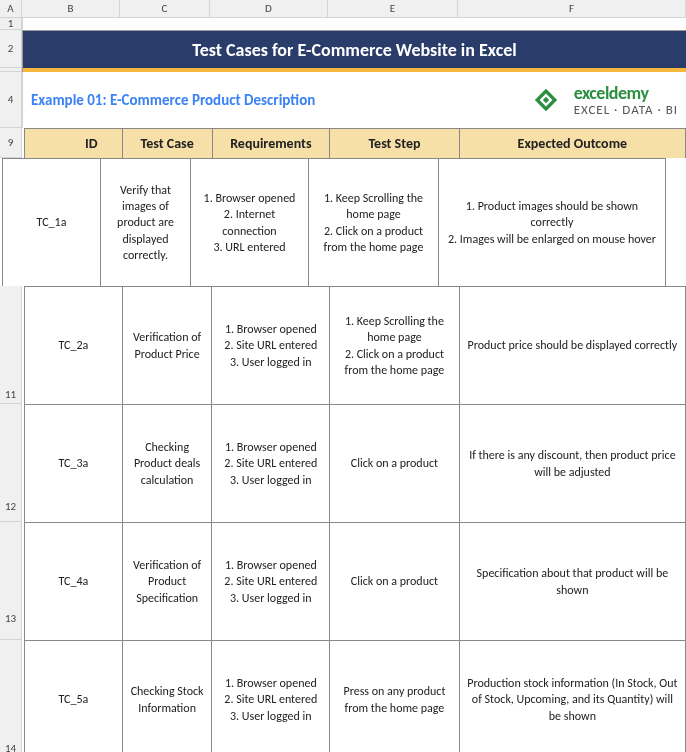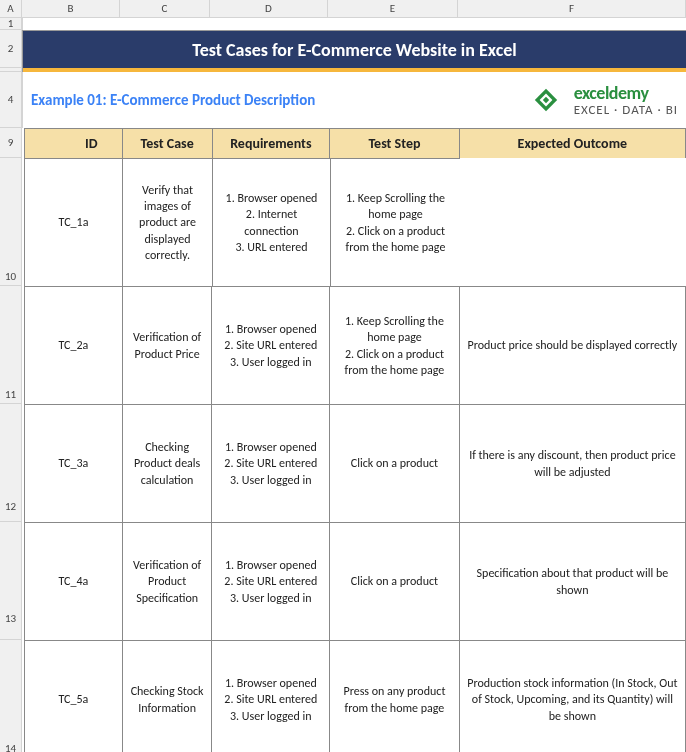--- a/index.html
+++ b/index.html
@@ -95,25 +95,25 @@
 <div class="row table-header-row">
   <div class="rownum">9</div>
   <div class="th col-B first">ID</div>
   <div class="th col-C">Test Case</div>
   <div class="th col-D">Requirements</div>
   <div class="th col-E">Test Step</div>
   <div class="th col-F last">Expected Outcome</div>
 </div>
 
 <div class="row data-row tall">
-  <div class="rownum" style="align-items:flex-end;padding-bottom:2px">10</div>
   <div class="td col-B first">TC_1a</div>
   <div class="td col-C">Verify that images of product are displayed correctly.</div>
   <div class="td col-D">1. Browser opened<br>2. Internet connection<br>3. URL entered</div>
   <div class="td col-E">1. Keep Scrolling the home page<br>2. Click on a product from the home page</div>
+  <div class="td col-F last">1. Product images should be shown correctly<br>2. Images will be enlarged on mouse hover</div>
 </div>
 <div class="row data-row">
   <div class="rownum" style="align-items:flex-end;padding-bottom:2px">11</div>
   <div class="td col-B first">TC_2a</div>
   <div class="td col-C">Verification of Product Price</div>
   <div class="td col-D">1. Browser opened<br>2. Site URL entered<br>3. User logged in</div>
   <div class="td col-E">1. Keep Scrolling the home page<br>2. Click on a product from the home page</div>
   <div class="td col-F last">Product price should be displayed correctly</div>
 </div>
 <div class="row data-row">

